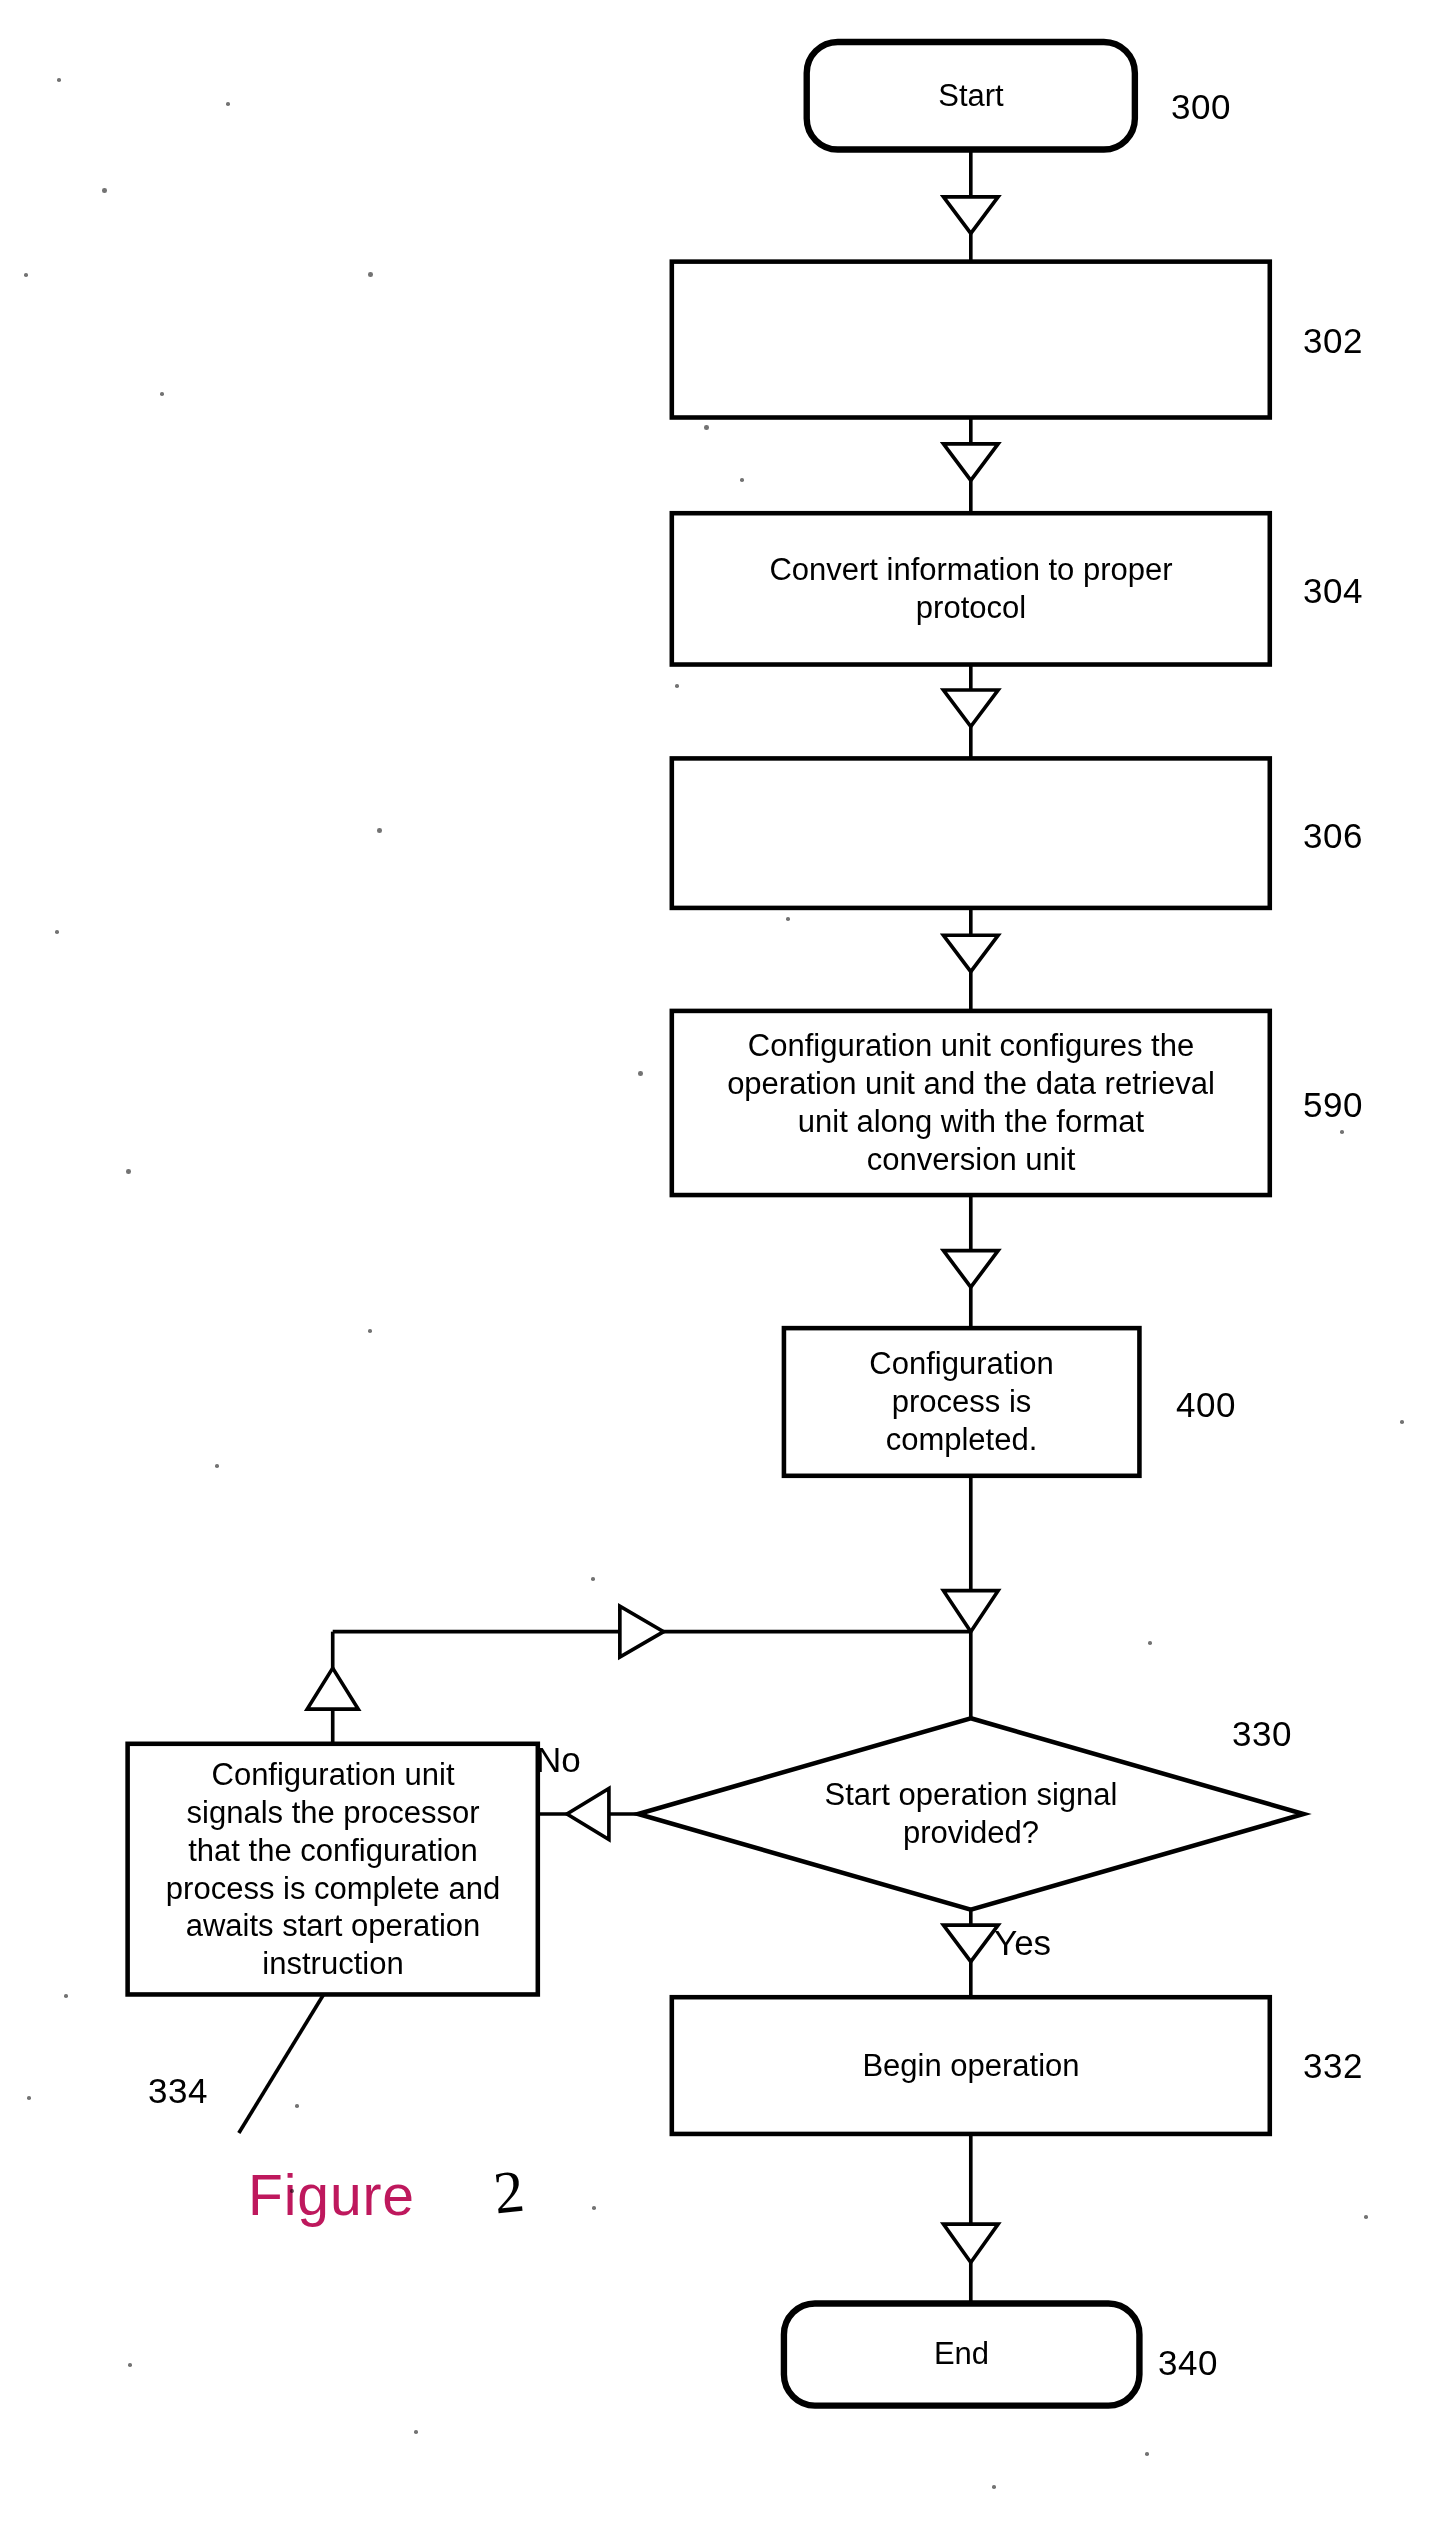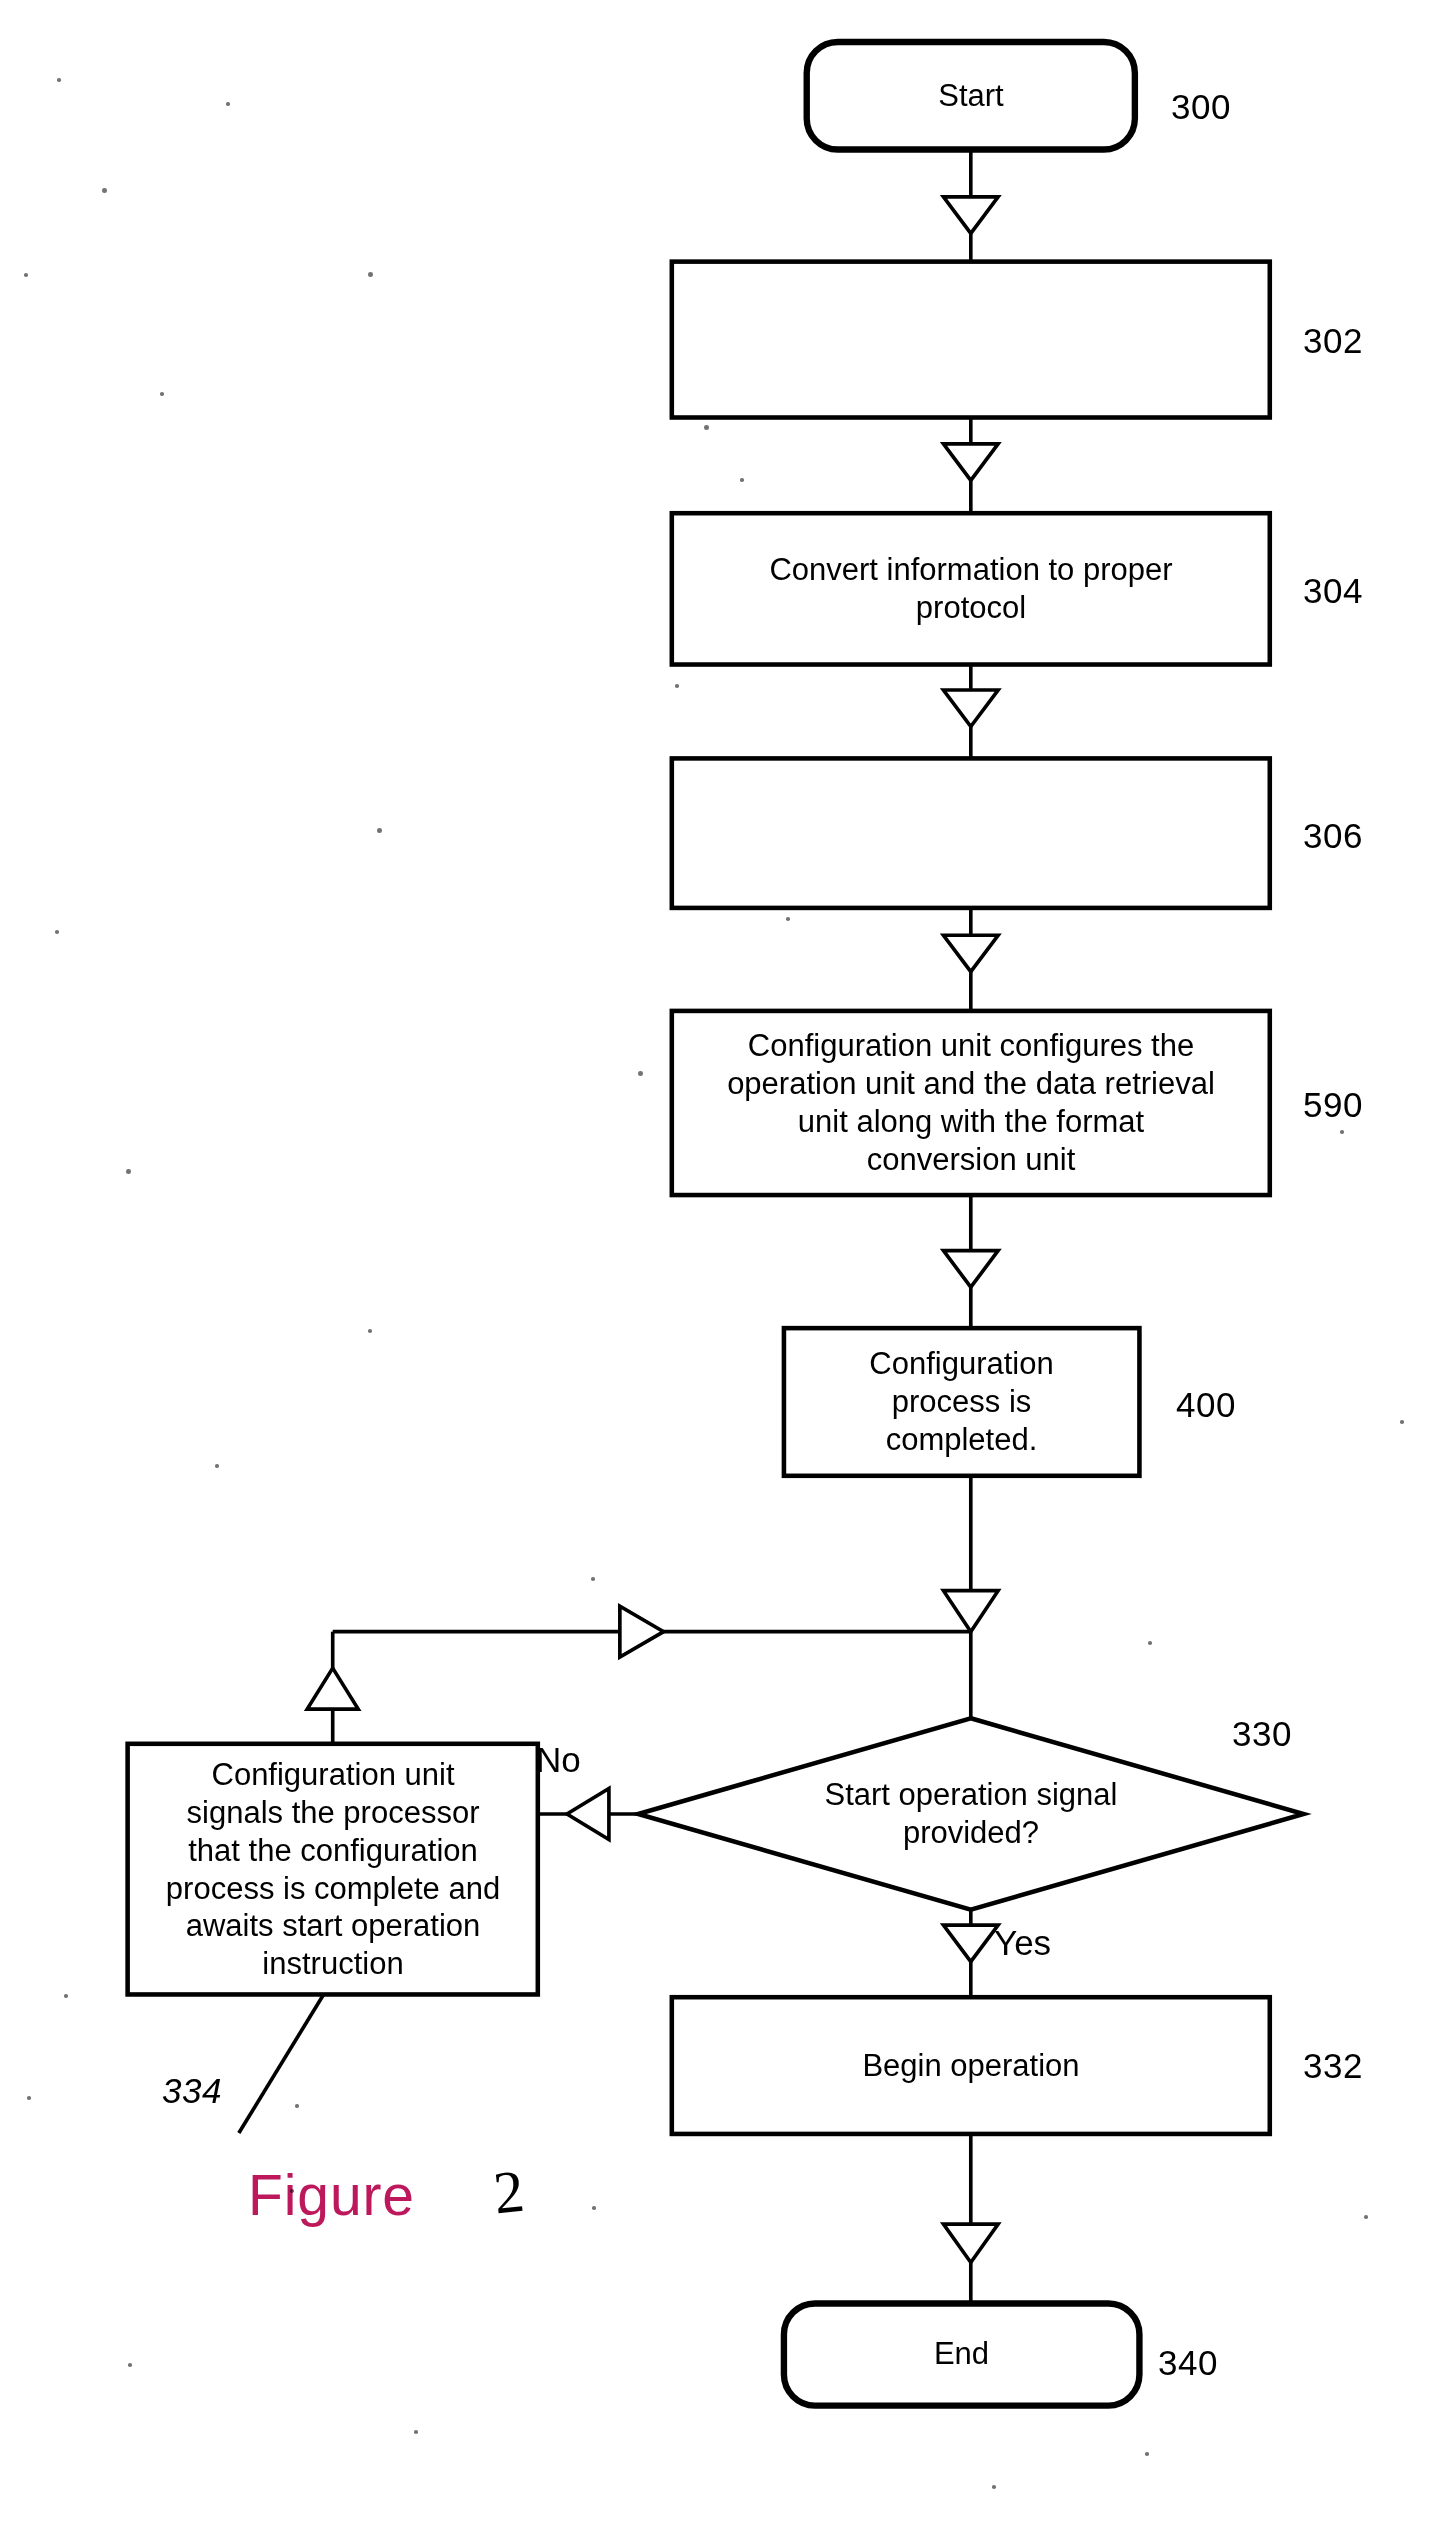--- a/index.html
+++ b/index.html
@@ -169,21 +169,21 @@
   <div class="node-text" style="left:672px; top:1997px; width:598px; height:137px; font-size:31px;">Begin operation</div>
 
   <span class="ref-num" style="left:1171px; top:87px;">300</span>
   <span class="ref-num" style="left:1303px; top:321px;">302</span>
   <span class="ref-num" style="left:1303px; top:571px;">304</span>
   <span class="ref-num" style="left:1303px; top:816px;">306</span>
   <span class="ref-num" style="left:1303px; top:1085px;">590</span>
   <span class="ref-num" style="left:1176px; top:1385px;">400</span>
   <span class="ref-num" style="left:1232px; top:1714px;">330</span>
   <span class="ref-num" style="left:1303px; top:2046px;">332</span>
-  <span class="ref-num" style="left:162px; top:2071px;font-style:italic;">334</span>
+  <span class="ref-num" style="left:148px; top:2071px;">334</span>
   <span class="ref-num" style="left:1158px; top:2343px;">340</span>
 
   <span class="edge-label" style="left:536px; top:1740px;">No</span>
   <span class="edge-label" style="left:994px; top:1923px;">Yes</span>
 
   <span class="fig-caption" style="left:248px; top:2162px;">Figure</span>
   <span class="fig-num-hand" style="left:494px; top:2158px;">2</span>
 
   <div class="speck" style="left:57px;  top:78px;  width:3.6px; height:3.6px;"></div>
   <div class="speck" style="left:102px; top:188px; width:4.6px; height:4.6px;"></div>

